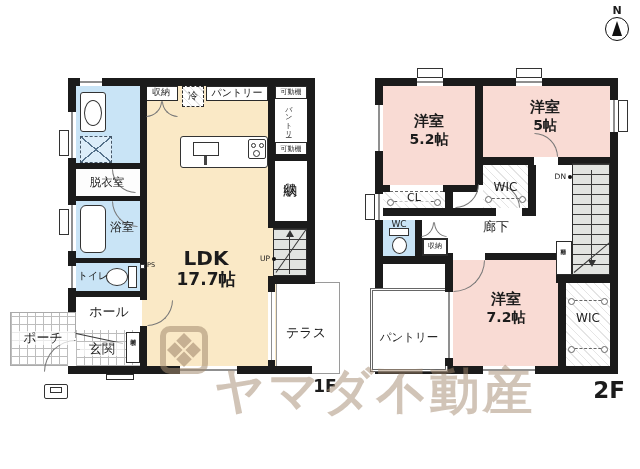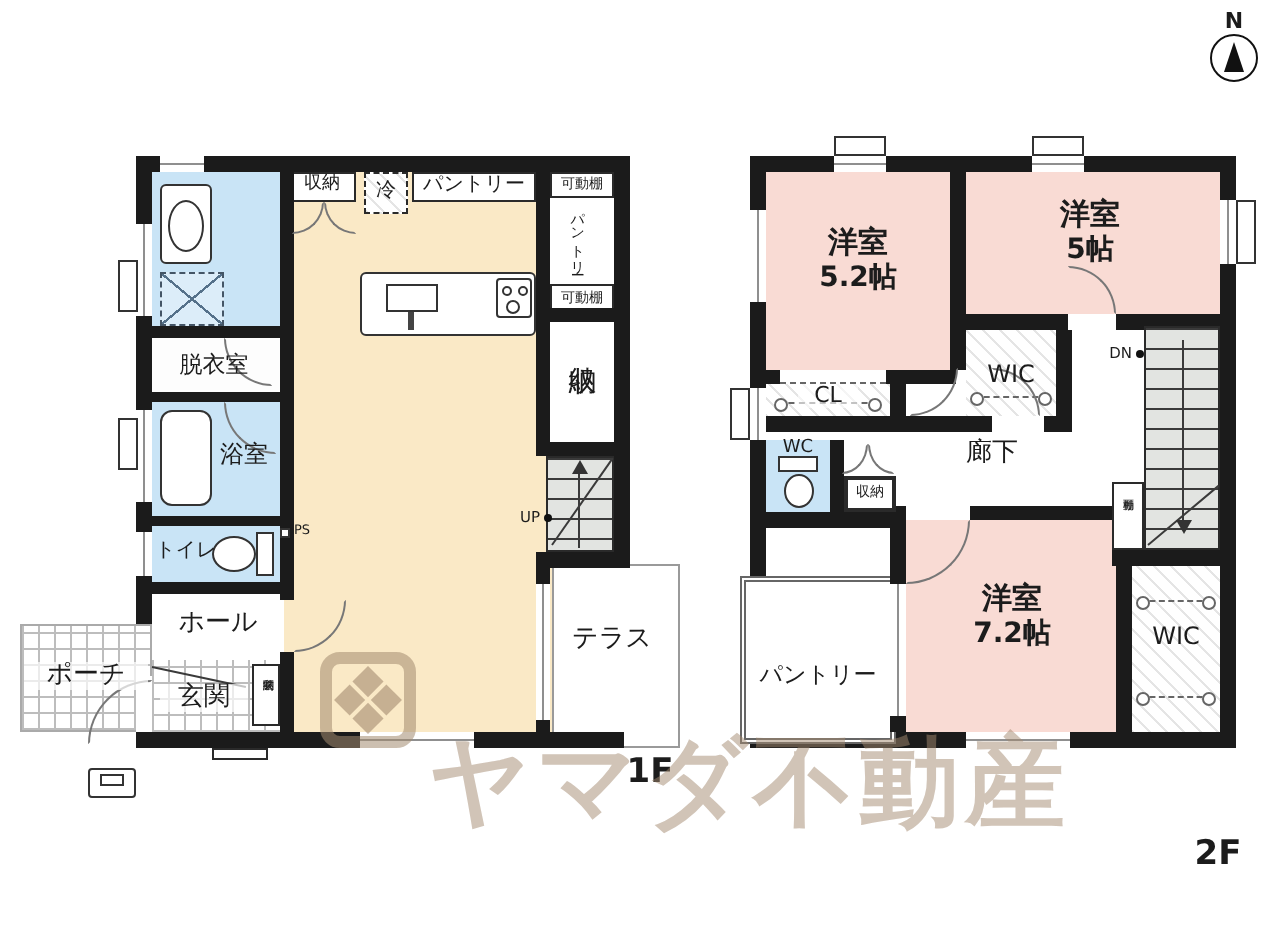--- a/index.html
+++ b/index.html
@@ -112,38 +112,40 @@
   <div class="fix" style="left:50px;top:387px;width:12px;height:6px;"></div>
   <div class="abs" style="left:140px;top:264px;width:5px;height:5px;border:1px solid #333;background:#fff;"></div>
 
   <div class="arc arc-ptl" style="left:146px;top:101px;width:16px;height:16px;"></div>
   <div class="arc arc-ptr" style="left:162px;top:101px;width:16px;height:16px;"></div>
   <div class="arc arc-ptr" style="left:112px;top:169px;width:24px;height:24px;"></div>
   <div class="arc arc-ptr" style="left:112px;top:201px;width:26px;height:26px;"></div>
   <div class="arc arc-ptl" style="left:147px;top:300px;width:26px;height:26px;"></div>
   <div class="arc arc-pbr" style="left:44px;top:340px;width:32px;height:32px;"></div>
 
+  <div class="lbl" style="left:160px;top:248px;width:92px;font-size:20px;font-weight:bold;">LDK</div>
+  <div class="lbl" style="left:160px;top:271px;width:92px;font-size:17px;font-weight:bold;">17.7帖</div>
   <div class="lbl" style="left:144px;top:88px;width:34px;font-size:9px;">収納</div>
   <div class="lbl" style="left:182px;top:91px;width:22px;font-size:10px;">冷</div>
   <div class="lbl" style="left:206px;top:88px;width:62px;font-size:10px;">パントリー</div>
   <div class="lbl" style="left:275px;top:89px;width:32px;font-size:7px;">可動棚</div>
   <div class="lbl vert" style="left:284px;top:101px;font-size:7px;">パントリー</div>
   <div class="lbl" style="left:275px;top:146px;width:32px;font-size:7px;">可動棚</div>
   <div class="lbl vert" style="left:283px;top:172px;font-size:14px;">収納</div>
   <div class="lbl" style="left:248px;top:255px;width:22px;font-size:7.5px;text-align:right;">UP</div>
   <div class="dot" style="left:272px;top:257px;"></div>
   <div class="lbl" style="left:147px;top:262px;font-size:6.5px;">PS</div>
   <div class="lbl" style="left:76px;top:176px;width:62px;font-size:11.5px;">脱衣室</div>
   <div class="lbl" style="left:104px;top:221px;width:36px;font-size:12px;">浴室</div>
   <div class="lbl" style="left:77px;top:271px;width:32px;font-size:10px;">トイレ</div>
   <div class="lbl" style="left:76px;top:305px;width:66px;font-size:13px;">ホール</div>
   <div class="lbl" style="left:80px;top:342px;width:44px;font-size:13px;background:rgba(255,255,255,.7);">玄関</div>
   <div class="lbl vert" style="left:130px;top:335px;font-size:5.5px;">玄関収納</div>
   <div class="lbl" style="left:12px;top:331px;width:62px;font-size:13px;background:rgba(255,255,255,.7);">ポーチ</div>
-  <div class="lbl" style="left:278px;top:313px;width:56px;font-size:13px;">テラス</div>
+  <div class="lbl" style="left:278px;top:326px;width:56px;font-size:13px;">テラス</div>
   <div class="lbl" style="left:308px;top:378px;width:34px;font-size:17px;font-weight:bold;">1F</div>
 
   <div class="room" style="left:375px;top:78px;width:243px;height:296px;border:8px solid var(--wall,#1b1b1b);background:#fff;"></div>
 
   <div class="room" style="left:383px;top:86px;width:92px;height:99px;background:var(--bedroom,#f9dbd4);"></div>
   <div class="room" style="left:483px;top:86px;width:127px;height:71px;background:var(--bedroom,#f9dbd4);"></div>
   <div class="room" style="left:453px;top:260px;width:105px;height:106px;background:var(--bedroom,#f9dbd4);"></div>
   <div class="room hatch" style="left:483px;top:165px;width:45px;height:43px;background-color:#fff;"></div>
   <div class="room hatch" style="left:383px;top:192px;width:62px;height:16px;background-color:#fff;"></div>
   <div class="room" style="left:383px;top:220px;width:32px;height:36px;background:var(--wet,#c9e4f6);"></div>
@@ -222,21 +224,21 @@
   <div class="lbl" style="left:483px;top:181px;width:45px;font-size:12px;">WIC</div>
   <div class="lbl" style="left:566px;top:312px;width:44px;font-size:12px;">WIC</div>
   <div class="lbl" style="left:399px;top:192px;width:30px;font-size:11px;background:rgba(255,255,255,.6);">CL</div>
   <div class="lbl" style="left:385px;top:220px;width:28px;font-size:9px;">WC</div>
   <div class="lbl" style="left:422px;top:243px;width:26px;font-size:7px;">収納</div>
   <div class="lbl" style="left:470px;top:220px;width:52px;font-size:13px;">廊下</div>
   <div class="lbl" style="left:544px;top:173px;width:22px;font-size:7.5px;text-align:right;">DN</div>
   <div class="dot" style="left:568px;top:175px;"></div>
   <div class="lbl vert" style="left:560px;top:245px;font-size:5.5px;">可動棚</div>
   <div class="lbl" style="left:374px;top:331px;width:70px;font-size:11.5px;">パントリー</div>
-  <div class="lbl" style="left:592px;top:378px;width:34px;font-size:17px;font-weight:bold;margin-top:41px;">2F</div>
+  <div class="lbl" style="left:592px;top:378px;width:34px;font-size:23px;font-weight:bold;">2F</div>
 
   <div class="lbl" style="left:606px;top:5px;width:22px;font-size:11px;font-weight:bold;">N</div>
   <div class="abs" style="left:605px;top:17px;width:24px;height:24px;border:1.5px solid #111;border-radius:50%;"></div>
   <div class="abs" style="left:612px;top:21px;width:0;height:0;border-left:5px solid transparent;border-right:5px solid transparent;border-bottom:15px solid #111;"></div>
 
   <div class="wm-logo" style="left:160px;top:326px;width:48px;height:48px;z-index:60;">
     <div class="wm-dia" style="left:6px;top:6px;width:24px;height:24px;">
       <b></b>
         <b></b>
         <b></b>

